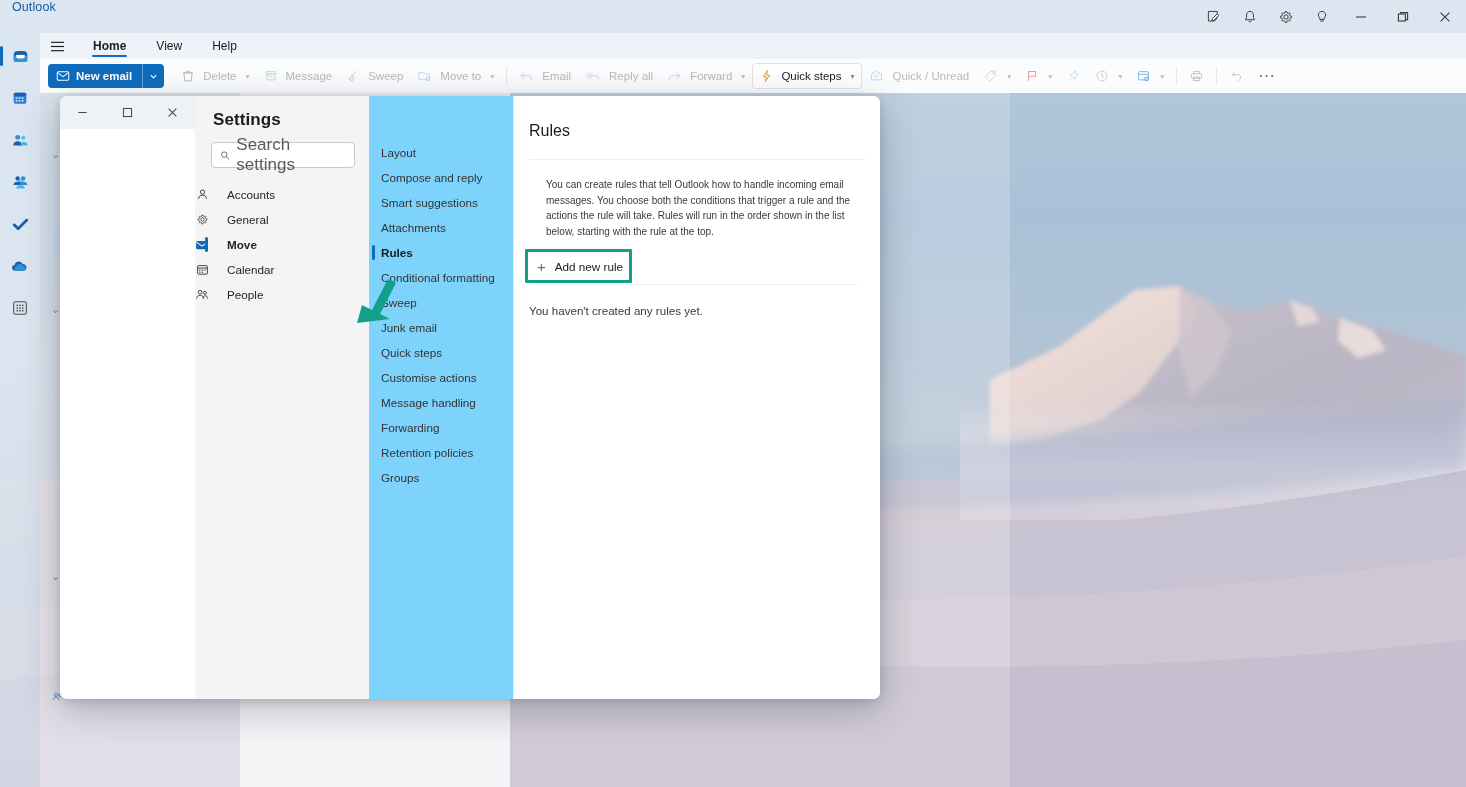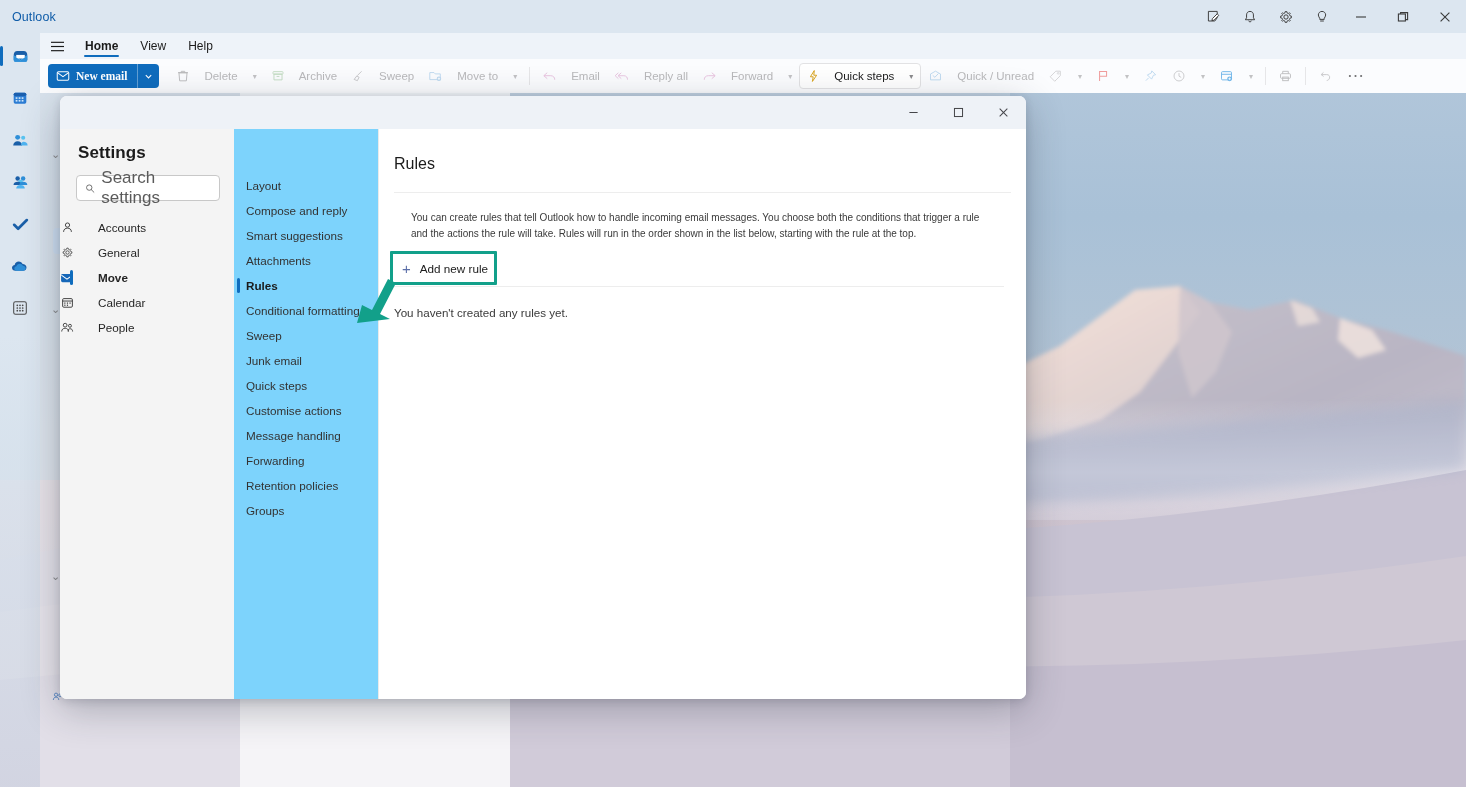--- a/index.html
+++ b/index.html
@@ -25,21 +25,21 @@
         #bdb8cb 100%);
     overflow: hidden;
   }
   
   #mtn-wrap { position:absolute; left:0; top:0; width:100%; height:100%; }
 
   
   #topbar {
     position: absolute; left:0; top:0; width:1466px; height:33px;
     background:#dce6f0;
-    display:flex; align-items:center;
+    display:flex; align-items:flex-start;
   }
   #brand {
     margin-left:12px; font-size:12.5px; color:#0f5ca8; letter-spacing:.1px;
   }
   #searchbox {
     position:absolute; left:205px; top:5px; width:270px; height:23px;
     background:#fff; border:1px solid #c5ced8; border-radius:4px;
     display:flex; align-items:center; gap:6px; padding:0 8px;
   }
   #searchbox .ph { font-size:11.5px; color:#424242; }
@@ -61,43 +61,43 @@
     content:""; position:absolute; left:-3px; top:5px; width:3px; height:20px; background:#0f6cbd; border-radius:2px;
   }
 
   
   #appshell {
     position:absolute; left:40px; top:33px; width:1426px; height:754px;
     background:transparent;
   }
   #ribbonbar {
     position:absolute; left:0; top:0; width:1426px; height:26px;
-    background:#eef3f9; display:flex; align-items:center; gap:0;
+    background:#eef3f9; display:flex; align-items:center; gap:8px;
   }
   #hamburger { width:34px; height:26px; display:flex; align-items:center; justify-content:center; }
   .ribtab {
     font-size:12px; color:#1b1b1b; padding:0 11px; height:26px; line-height:26px; position:relative;
   }
   .ribtab.active { font-weight:bold; }
   .ribtab.active::after {
     content:""; position:absolute; left:10px; right:10px; bottom:2px; height:2px; background:#0f6cbd; border-radius:2px;
   }
 
   #toolbar {
     position:absolute; left:0; top:26px; width:1426px; height:34px;
     background:#fbfcfe; display:flex; align-items:center; padding-left:8px; gap:0;
   }
   #newmail {
     display:flex; align-items:stretch; height:24px; border-radius:4px; overflow:hidden;
     background:#0f6cbd; color:#fff; margin-right:10px;
   }
-  #newmail .main { display:flex; align-items:center; gap:6px; padding:0 10px 0 8px; font-size:11.5px; font-weight:bold;font-family:Liberation Serif, serif; }
+  #newmail .main { display:flex; align-items:center; gap:6px; padding:0 10px 0 8px; font-size:11.5px; font-weight:bold; }
   #newmail .caret { width:22px; display:flex; align-items:center; justify-content:center; border-left:1px solid rgba(255,255,255,.35); }
   .tbitem {
-    display:flex; align-items:center; gap:14px; height:26px; padding:0 7px; font-size:11.5px;
+    display:flex; align-items:center; gap:8px; height:26px; padding:0 7px; font-size:11.5px;
     color:#b9b9bb; border-radius:4px; white-space:nowrap;
   }
   .tbitem.enabled { color:#1b1b1b; }
   .tbitem.boxed { border:1px solid #e2e2e4; background:#fff; }
   .tb-caret { font-size:8px; color:#c2c2c4; margin-left:1px; }
   .tbsep { width:1px; height:18px; background:#e6e6e8; margin:0 5px; }
 
   
   #listpane {
     position:absolute; left:0; top:60px; width:200px; height:694px;
@@ -113,45 +113,45 @@
   }
   .folder-chevron { position:absolute; color:#8a8a8c; font-size:11px; }
   #sel-folder {
     position:absolute; left:13px; top:135px; width:160px; height:26px;
     background:#cfe0f3; border-radius:4px;
   }
   #people-glyph { position:absolute; left:12px; top:598px; color:#4a7fc1; font-size:13px; }
 
   
   #dialog {
-    position:absolute; left:60px; top:96px; width:966px; height:603px;
+    position:absolute; left:60px; top:96px; width:820px; height:603px;
     background:#fff; border-radius:7px;
     box-shadow: 0 10px 38px rgba(40,45,60,.30), 0 2px 8px rgba(40,45,60,.16);
-    overflow:hidden; display:flex; flex-direction:column;
+    overflow:hidden; display:flex; flex-direction:row;
   }
   #dlg-titlebar {
     height:33px; background:#eef2f7; display:flex; align-items:center; justify-content:flex-end;
     flex:0 0 33px;
   }
   .dlg-wbtn { width:45px; height:33px; display:flex; align-items:center; justify-content:center; color:#45464a; }
 
   #dlg-body { flex:1; display:flex; min-height:0; }
 
   
   #set-nav {
     width:174px; flex:0 0 174px; background:#f4f4f4; padding:14px 0 0 0;
   }
   #set-title { font-size:17px; font-weight:bold; color:#1b1b1b; padding:0 0 12px 18px; letter-spacing:.1px; }
   #set-search {
     margin:0 14px 14px 16px; height:26px; background:#fff; border:1px solid #c8c8c8; border-radius:4px;
     display:flex; align-items:center; gap:6px; padding:0 8px;
   }
   #set-search .ph { font-size:17px; color:#5a5a5a; }
   .navitem {
-    display:flex; align-items:center; gap:24px; height:25px; position:relative;
+    display:flex; align-items:center; gap:18px; height:25px; position:relative;
     font-size:11.7px; color:#252525;
   }
   .navitem .ni-ico { width:14px; display:flex; align-items:center; justify-content:center; color:#3a3a3a; }
   .navitem.active { font-weight:bold; }
   .navitem.active::before {
     content:""; position:absolute; left:10px; top:5px; width:2.5px; height:15px; background:#0f6cbd; border-radius:2px;
   }
 
   
   #set-cats {
@@ -405,21 +405,21 @@
       <span>Delete</span>
       <span class="tb-caret">▾</span>
     </div>
 
     <div class="tbitem">
       <svg width="14" height="14" viewBox="0 0 18 18">
         <rect x="2.6" y="3.4" width="12.8" height="3.2" rx="0.8" fill="none" stroke="#c3dcc3" stroke-width="1.2"></rect>
         <path d="M3.8,6.6 H14.2 V14 H3.8 Z" fill="none" stroke="#c3dcc3" stroke-width="1.2"></path>
         <line x1="7.2" y1="9.6" x2="10.8" y2="9.6" stroke="#c3dcc3" stroke-width="1.2"></line>
       </svg>
-      <span>Archive</span>
+      <span>Message</span>
     </div>
 
     <div class="tbitem">
       <svg width="14" height="14" viewBox="0 0 18 18">
         <path d="M13.6,3 L8,8.6 M7.4,9 L4,13.4 L8.2,15 L10.4,10.6 Z" fill="none" stroke="#c6c6c8" stroke-width="1.2"></path>
       </svg>
       <span>Sweep</span>
     </div>
 
     <div class="tbitem">

